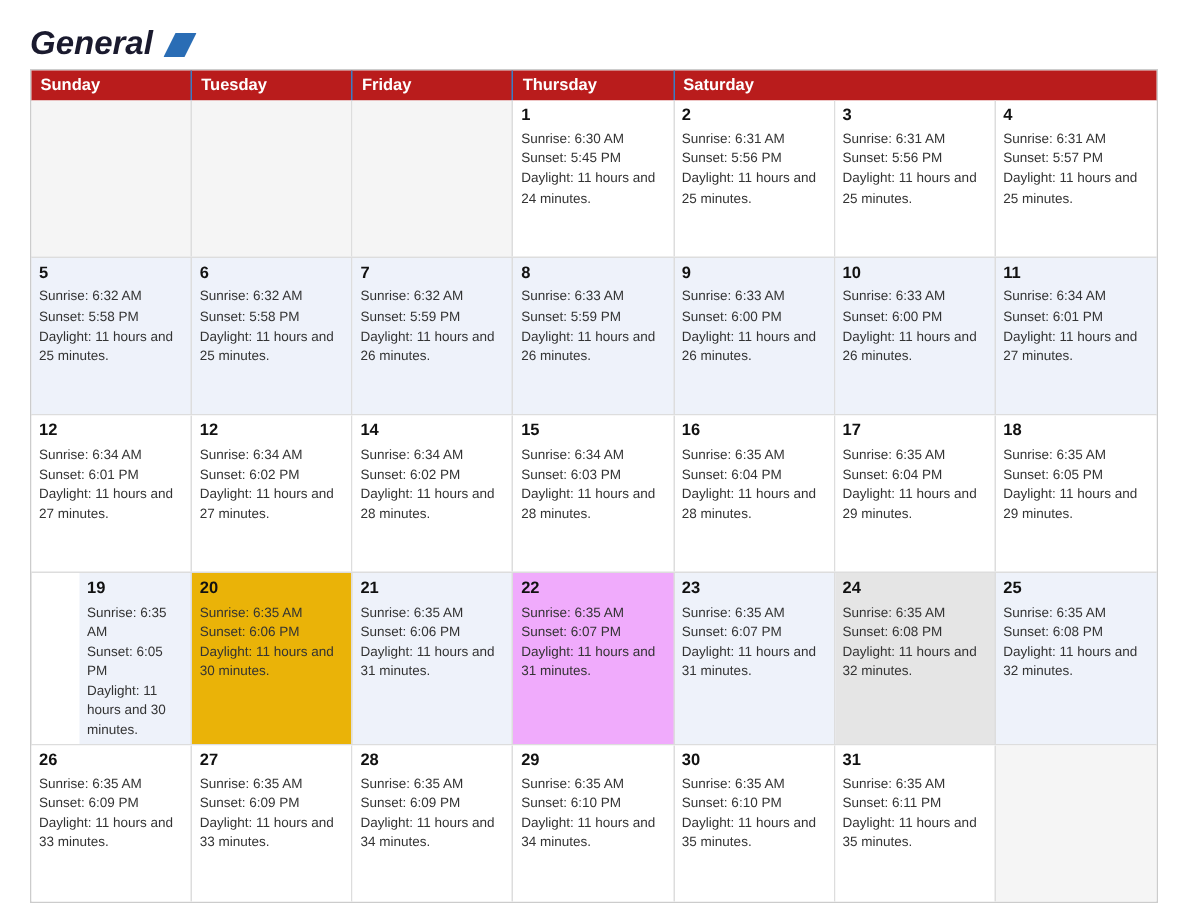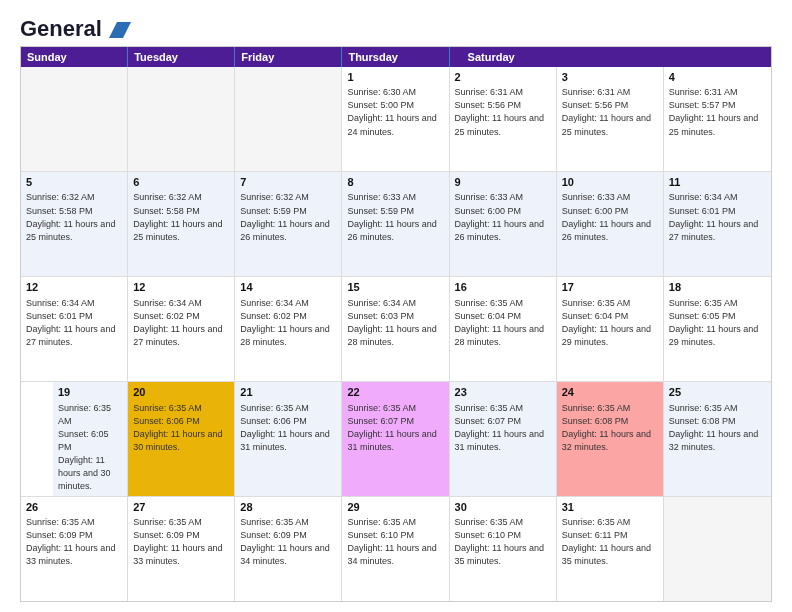--- a/index.html
+++ b/index.html
@@ -20,20 +20,21 @@
     .header {
       display: flex;
       justify-content: space-between;
       align-items: flex-start;
       margin-bottom: 8px;
     }
     .logo {
       display: flex;
       flex-direction: column;
       align-items: flex-end;
+      font-style: italic;
     }
     .logo-text {
       font-size: 22px;
       font-weight: bold;
       color: #1a1a2e;
       line-height: 1;
     }
     .logo-text span {
       color: #2a6db5;
     }
@@ -59,31 +60,31 @@
     }
     .calendar {
       flex: 1;
       display: flex;
       flex-direction: column;
       border: 1px solid #ccc;
     }
     .cal-header {
       display: grid;
       grid-template-columns: repeat(7, 1fr);
-      background: #4c1d95;
+      background: #b91c1c;
     }
     .cal-header-cell {
       color: #fff;
       font-size: 11px;
       font-weight: bold;
       padding: 4px 6px;
       text-align: left;
       border-right: 1px solid #3a7dc5;
     }
-    .cal-header-cell:last-child { border-right: none; margin-left: 12px; }
+    .cal-header-cell:last-child { border-right: none; }
     .cal-body {
       flex: 1;
       display: flex;
       flex-direction: column;
     }
     .cal-row {
       display: grid;
       grid-template-columns: repeat(7, 1fr);
       flex: 1;
       border-top: 1px solid #ddd;
@@ -143,21 +144,21 @@
         <div class="cal-header-cell">Friday</div>
         <div class="cal-header-cell">Thursday</div>
         <div class="cal-header-cell">Saturday</div>
       </div>
     <div class="cal-body">
     <div class="cal-row">
           <div class="cal-cell empty"></div>
           <div class="cal-cell empty"></div>
           <div class="cal-cell empty"></div>
           <div class="cal-cell"><span class="day-num">1</span><span class="cell-text" style="white-space: pre-line;">Sunrise: 6:30 AM
-Sunset: 5:00 PM
+Sunset: 5:45 PM
 Daylight: 11 hours and 24 minutes.</span></div>
           <div class="cal-cell"><span class="day-num">2</span><span class="cell-text" style="white-space: pre-line;">Sunrise: 6:31 AM
 Sunset: 5:56 PM
 Daylight: 11 hours and 25 minutes.</span></div>
           <div class="cal-cell"><span class="day-num">3</span><span class="cell-text" style="white-space: pre-line;">Sunrise: 6:31 AM
 Sunset: 5:56 PM
 Daylight: 11 hours and 25 minutes.</span></div>
           <div class="cal-cell"><span class="day-num">4</span><span class="cell-text" style="white-space: pre-line;">Sunrise: 6:31 AM
 Sunset: 5:57 PM
 Daylight: 11 hours and 25 minutes.</span></div>
@@ -217,21 +218,21 @@
 Daylight: 11 hours and 30 minutes.</span></div>
           <div class="cal-cell alt-row" style="background: rgb(238, 242, 250);"><span class="day-num">21</span><span class="cell-text" style="white-space: pre-line;">Sunrise: 6:35 AM
 Sunset: 6:06 PM
 Daylight: 11 hours and 31 minutes.</span></div>
           <div class="cal-cell alt-row" style="background: #f0abfc;"><span class="day-num">22</span><span class="cell-text" style="white-space: pre-line;">Sunrise: 6:35 AM
 Sunset: 6:07 PM
 Daylight: 11 hours and 31 minutes.</span></div>
           <div class="cal-cell alt-row" style="background: rgb(238, 242, 250);"><span class="day-num">23</span><span class="cell-text" style="white-space: pre-line;">Sunrise: 6:35 AM
 Sunset: 6:07 PM
 Daylight: 11 hours and 31 minutes.</span></div>
-          <div class="cal-cell alt-row" style="background: #fca5a5;"><span class="day-num">24</span><span class="cell-text" style="white-space: pre-line;">Sunrise: 6:35 AM
+          <div class="cal-cell alt-row" style="background: #e5e5e5;"><span class="day-num">24</span><span class="cell-text" style="white-space: pre-line;">Sunrise: 6:35 AM
 Sunset: 6:08 PM
 Daylight: 11 hours and 32 minutes.</span></div>
           <div class="cal-cell alt-row" style="background: rgb(238, 242, 250);"><span class="day-num">25</span><span class="cell-text" style="white-space: pre-line;">Sunrise: 6:35 AM
 Sunset: 6:08 PM
 Daylight: 11 hours and 32 minutes.</span></div>
         </div>
         <div class="cal-row">
           <div class="cal-cell"><span class="day-num">26</span><span class="cell-text" style="white-space: pre-line;">Sunrise: 6:35 AM
 Sunset: 6:09 PM
 Daylight: 11 hours and 33 minutes.</span></div>

